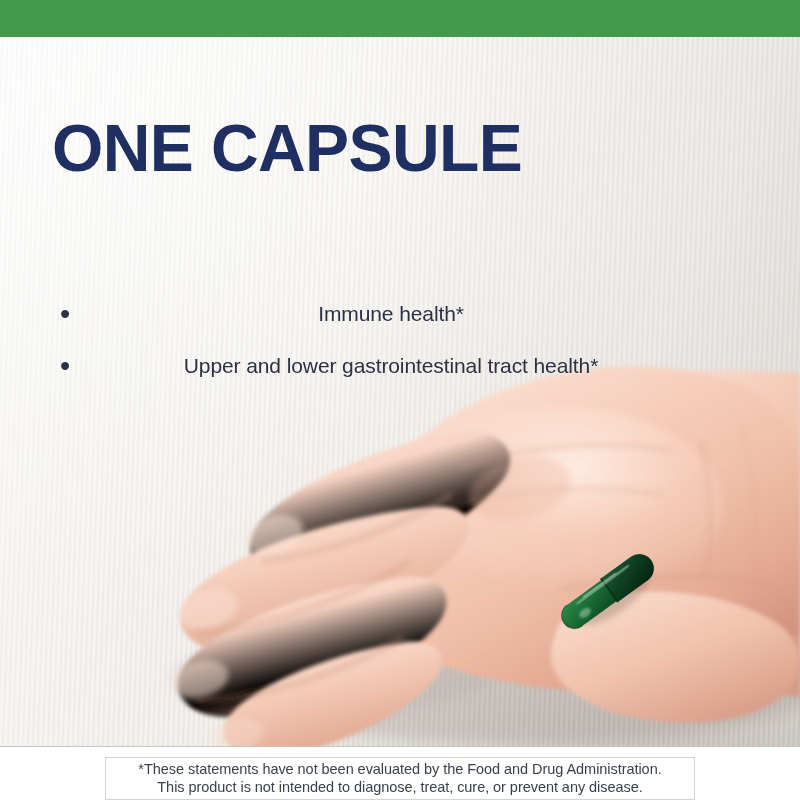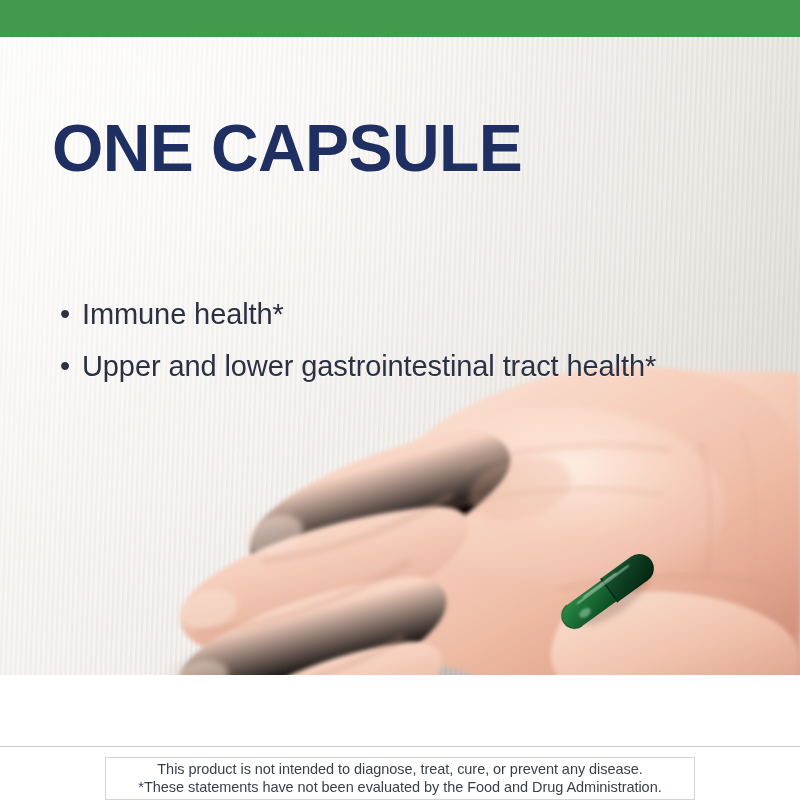--- a/index.html
+++ b/index.html
@@ -29,21 +29,21 @@
     background: #439a4c;
     z-index: 40;
   }
 
   
   .hero {
     position: absolute;
     left: 0;
     top: 37px;
     width: 800px;
-    height: 638px;
+    height: 710px;
     overflow: hidden;
     background:
       
       radial-gradient(ellipse 520px 300px at 78% 104%, rgba(135,125,118,0.40) 0%, rgba(150,140,132,0.16) 48%, rgba(0,0,0,0) 76%),
       
       radial-gradient(ellipse 700px 520px at 18% 8%, #fbfaf8 0%, #f4f2ef 55%, #efece8 100%),
       linear-gradient(160deg, #f7f5f3 0%, #f2efec 55%, #e9e5e1 100%);
   }
   
   .fabric-texture {
@@ -117,24 +117,25 @@
     color: #2b3142;
     font-size: 29px;
     line-height: 38px;
     text-align: left;
   }
   .bullet-text {
     flex: 1 1 auto;
     color: #2b3142;
     font-family: "Liberation Sans", sans-serif;
     font-weight: 400;
-    font-size: 29px;
+    font-size: 21px;
     line-height: 38px;
     letter-spacing: -0.1px;
     text-shadow: 0 1px 1px rgba(255,255,255,0.5);
+    text-align: center;
   }
 
   
   .footer-divider {
     position: absolute;
     left: 0;
     top: 746px;
     width: 800px;
     height: 1px;
     background: #c9c6c2;
@@ -323,18 +324,18 @@
       <div class="bullet-row">
         <span class="bullet-dot">•</span>
         <span class="bullet-text">Upper and lower gastrointestinal tract health*</span>
       </div>
     </div>
   </div>
 
   <div class="footer-divider"></div>
   <div class="footer">
     <div class="disclaimer-box">
+      <span class="disclaimer-line">*These statements have not been evaluated by the Food and Drug Administration.</span>
       <span class="disclaimer-line">This product is not intended to diagnose, treat, cure, or prevent any disease.</span>
-      <span class="disclaimer-line">*These statements have not been evaluated by the Food and Drug Administration.</span>
     </div>
   </div>
 
 </div>
 
 </body></html>

